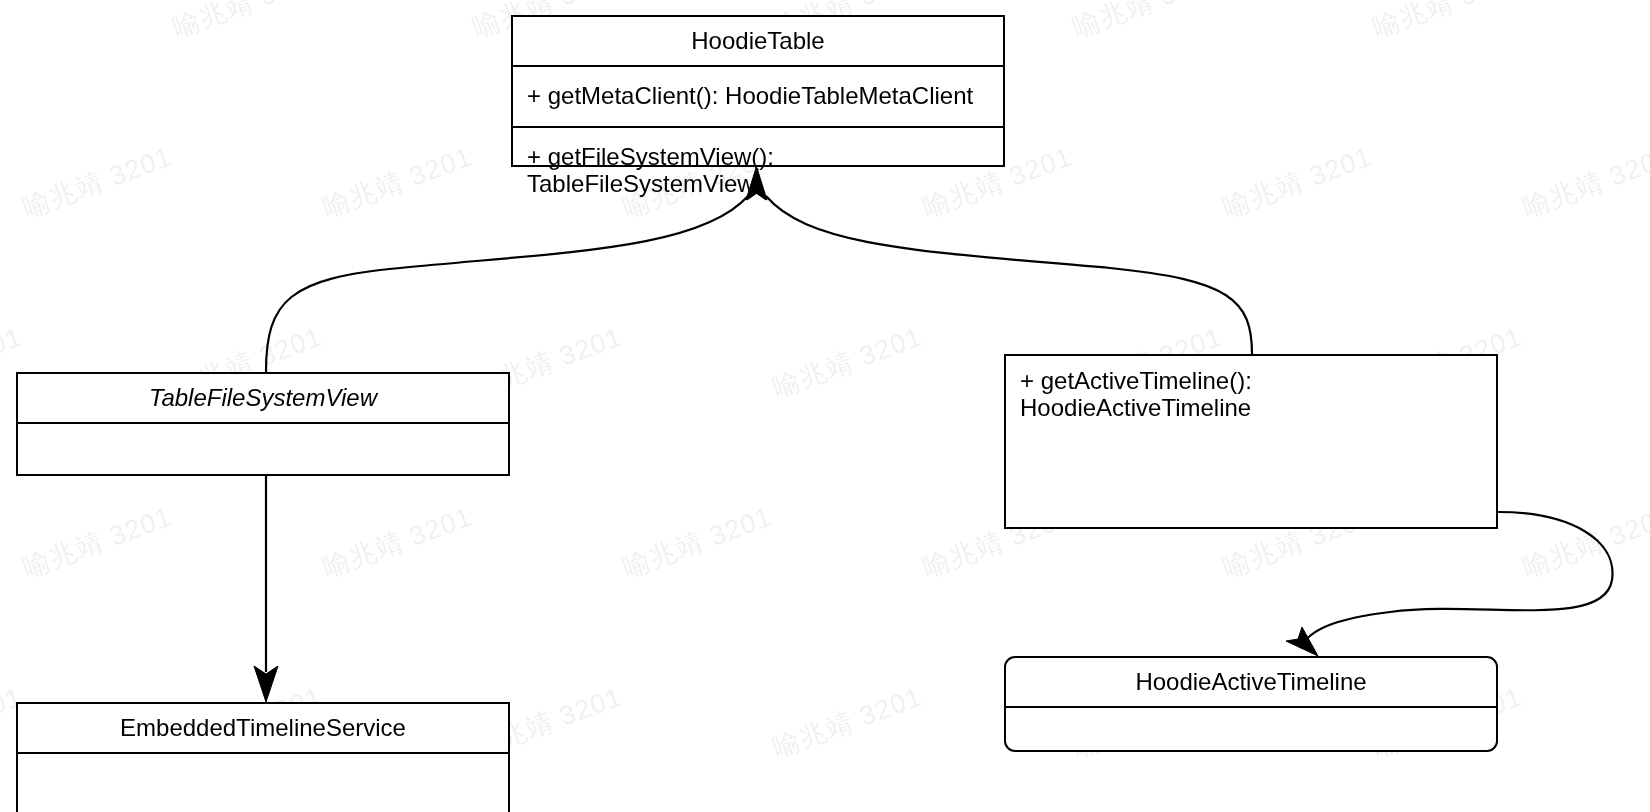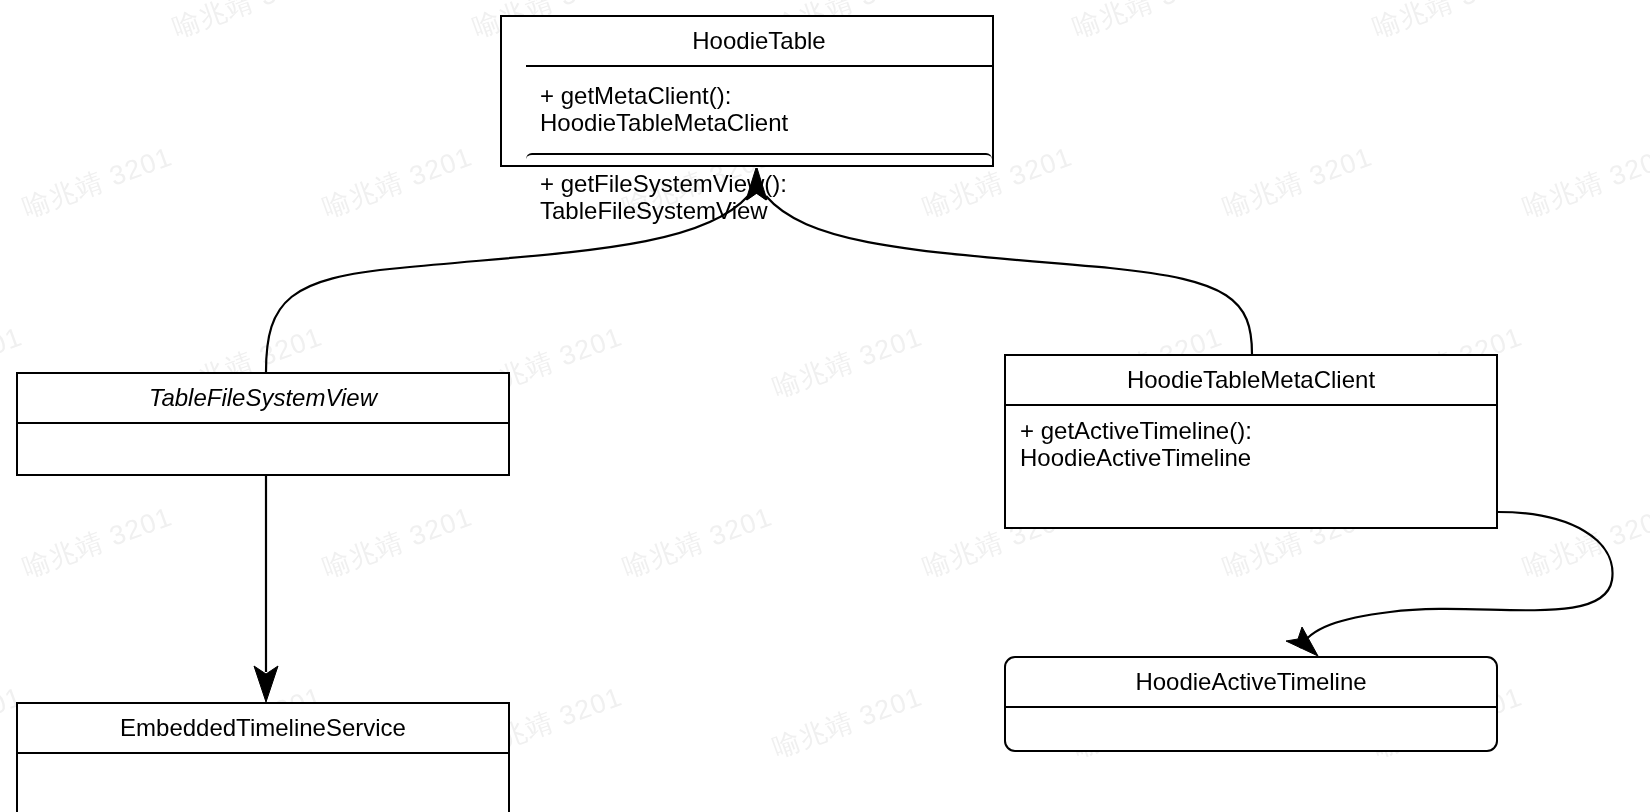--- a/index.html
+++ b/index.html
@@ -83,31 +83,30 @@
     flex-direction: column;
     justify-content: flex-start;
   }
   .uml-member {
     box-sizing: border-box;
     font-size: 24px;
     color: #000000;
     padding: 13px 14px 13px 14px;
     line-height: 1.12;
     white-space: pre-line;
-    border-radius: 6px;
   }
   .uml-member + .uml-member {
     border-top: 2.5px solid #000000;
   }
   .uml-compartment.empty {
     min-height: 38px;
   }
 
   
-  #cls-hoodietable        { left: 500px; top: 15px;  width: 494px; height: 152px; padding-left: 24px; }
+  #cls-hoodietable        { left: 511px; top: 15px;  width: 494px; height: 152px; }
   #cls-tablefsview        { left: 16px;  top: 372px; width: 494px; height: 104px; font-style: italic; }
   #cls-metaclient         { left: 1004px;top: 354px; width: 494px; height: 175px; }
   #cls-embeddedtimeline   { left: 16px;  top: 702px; width: 494px; height: 120px;  }
   #cls-activetimeline     { left: 1004px;top: 656px; width: 494px; height: 96px; border-radius: 11px;  }
 
   #cls-hoodietable .uml-member { padding-top: 16px; padding-bottom: 16px; }
   #cls-metaclient  .uml-member { padding-top: 12px; padding-bottom: 12px; }
 </style>
 </head>
 <body>
@@ -177,21 +176,20 @@
       <div class="uml-member">+ getFileSystemView(): TableFileSystemView</div>
     </div>
   </div>
 
   <div class="uml-class" id="cls-tablefsview">
     <div class="uml-title">TableFileSystemView</div>
     <div class="uml-compartment empty"></div>
   </div>
 
   <div class="uml-class" id="cls-metaclient">
-    <div class="uml-title">HoodieTableMetaClient</div>
     <div class="uml-compartment">
       <div class="uml-member">+ getActiveTimeline(): HoodieActiveTimeline</div>
     </div>
   </div>
 
   <div class="uml-class" id="cls-embeddedtimeline">
     <div class="uml-title">EmbeddedTimelineService</div>
     <div class="uml-compartment empty"></div>
   </div>
 

